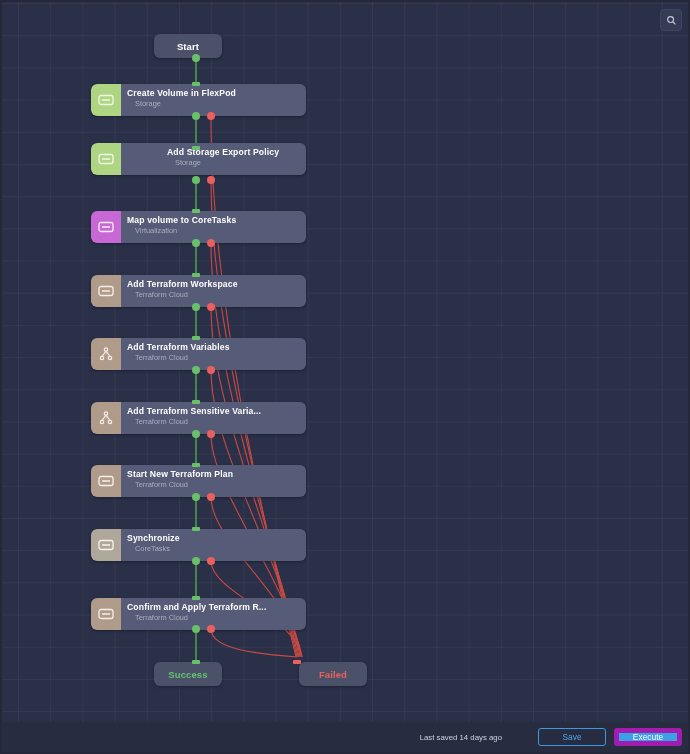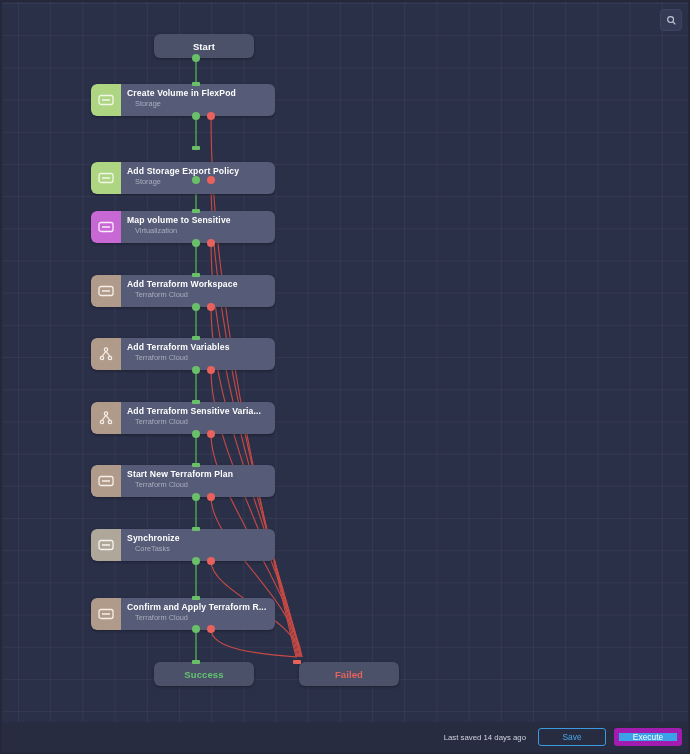--- a/index.html
+++ b/index.html
@@ -52,33 +52,33 @@
   
   .node {
     position: absolute;
     border-radius: 6px;
     background: #565c77;
     box-shadow: 0 1px 3px rgba(0,0,0,0.35);
     z-index: 20;
   }
   .terminal {
     height: 24px;
-    width: 100px;
+    width: 68px;
     background: #4b5168;
     border-radius: 6px;
     display: flex; align-items: center; justify-content: center;
     font-size: 9.5px;
     letter-spacing: .1px;
   }
   .terminal.start { color: #ffffff; font-weight: bold; }
   .terminal.success { color: #62c370; font-weight: bold; }
   .terminal.failed  { color: #e8615c; font-weight: bold; }
 
   .task {
-    width: 184px;
+    width: 215px;
     height: 32px;
     display: flex;
     align-items: stretch;
     overflow: hidden;
   }
   .task .icon-tile {
     width: 30px;
     flex: 0 0 30px;
     border-radius: 6px 0 0 6px;
     display: flex; align-items: center; justify-content: center;
@@ -153,20 +153,21 @@
     min-width: 68px;
     border-radius: 3px;
     font-size: 8.4px;
     display: flex; align-items: center; justify-content: center;
     cursor: pointer;
   }
   .fbtn.ghost {
     background: transparent;
     border: 1px solid #3b9ae1;
     color: #4aa8ea;
+    margin-left: 24px;
   }
   .fbtn.primary {
     background: #3aa0e8;
     border: 5px solid #a21caf;
     color: #ffffff;
   }
 </style>
 </head>
 <body>
 
@@ -226,21 +227,21 @@
       </div>
       <div class="labels">
         <div class="t-title">Create  Volume in FlexPod</div>
         <div class="t-sub">Storage</div>
       </div>
     </div>
     <div class="port ok" style="left:190px; top:110px;"></div>
     <div class="port err" style="left:205px; top:110px;"></div>
     <div class="stub ok" style="left:190px; top:144px;"></div>
 
-    <div class="node task" style="left:89px; top:160px;">
+    <div class="node task" style="left:89px; top:141px;gap:40px;">
       <div class="icon-tile storage">
         <svg width="16" height="12" viewBox="0 0 16 12">
           <rect x="1" y="1.5" width="14" height="9" rx="2" fill="none" stroke="#f2f6ea" stroke-width="1.3"></rect>
           <line x1="4" y1="6" x2="12" y2="6" stroke="#f2f6ea" stroke-width="1.6"></line>
         </svg>
       </div>
       <div class="labels">
         <div class="t-title">Add Storage Export Policy</div>
         <div class="t-sub">Storage</div>
       </div>
@@ -250,21 +251,21 @@
     <div class="stub ok" style="left:190px; top:207px;"></div>
 
     <div class="node task" style="left:89px; top:209px;">
       <div class="icon-tile virt">
         <svg width="16" height="12" viewBox="0 0 16 12">
           <rect x="1" y="1.5" width="14" height="9" rx="2" fill="none" stroke="#fbeefc" stroke-width="1.3"></rect>
           <line x1="4" y1="6" x2="12" y2="6" stroke="#fbeefc" stroke-width="1.6"></line>
         </svg>
       </div>
       <div class="labels">
-        <div class="t-title">Map volume to Sensitive</div>
+        <div class="t-title">Map volume to CoreTasks</div>
         <div class="t-sub">Virtualization</div>
       </div>
     </div>
     <div class="port ok" style="left:190px; top:237px;"></div>
     <div class="port err" style="left:205px; top:237px;"></div>
     <div class="stub ok" style="left:190px; top:271px;"></div>
 
     <div class="node task" style="left:89px; top:273px;">
       <div class="icon-tile terraform">
         <svg width="16" height="12" viewBox="0 0 16 12">

